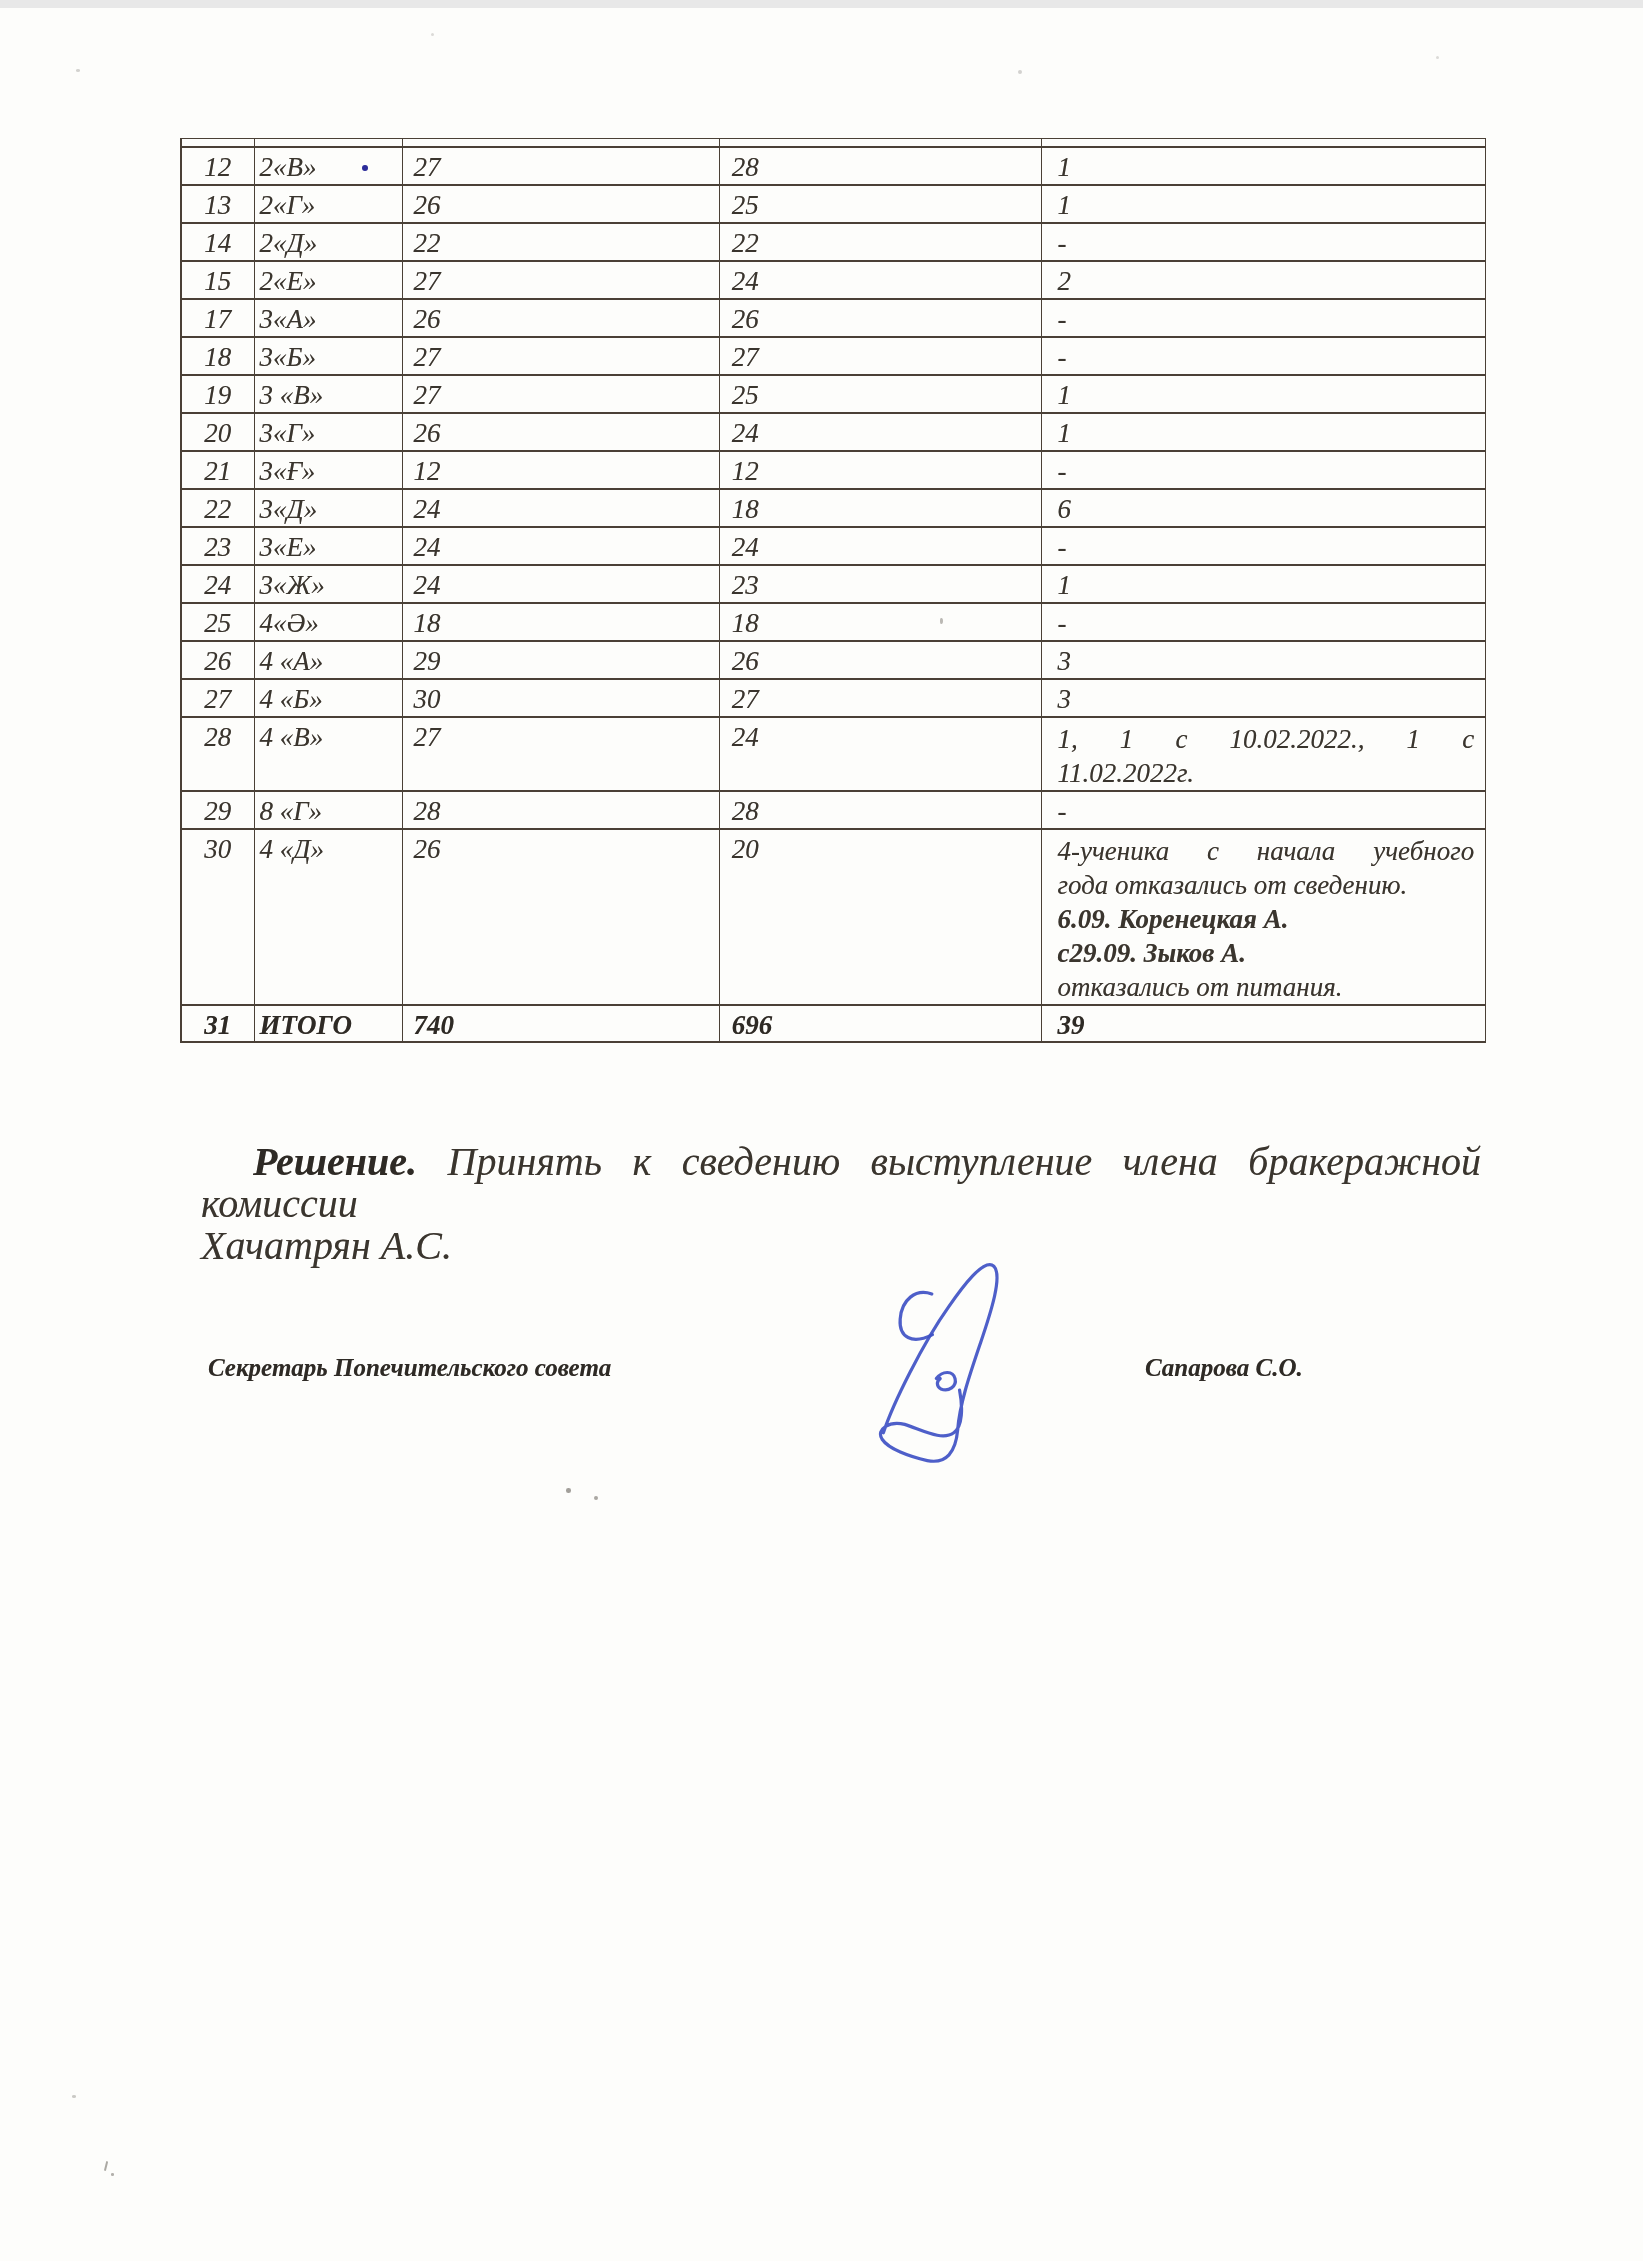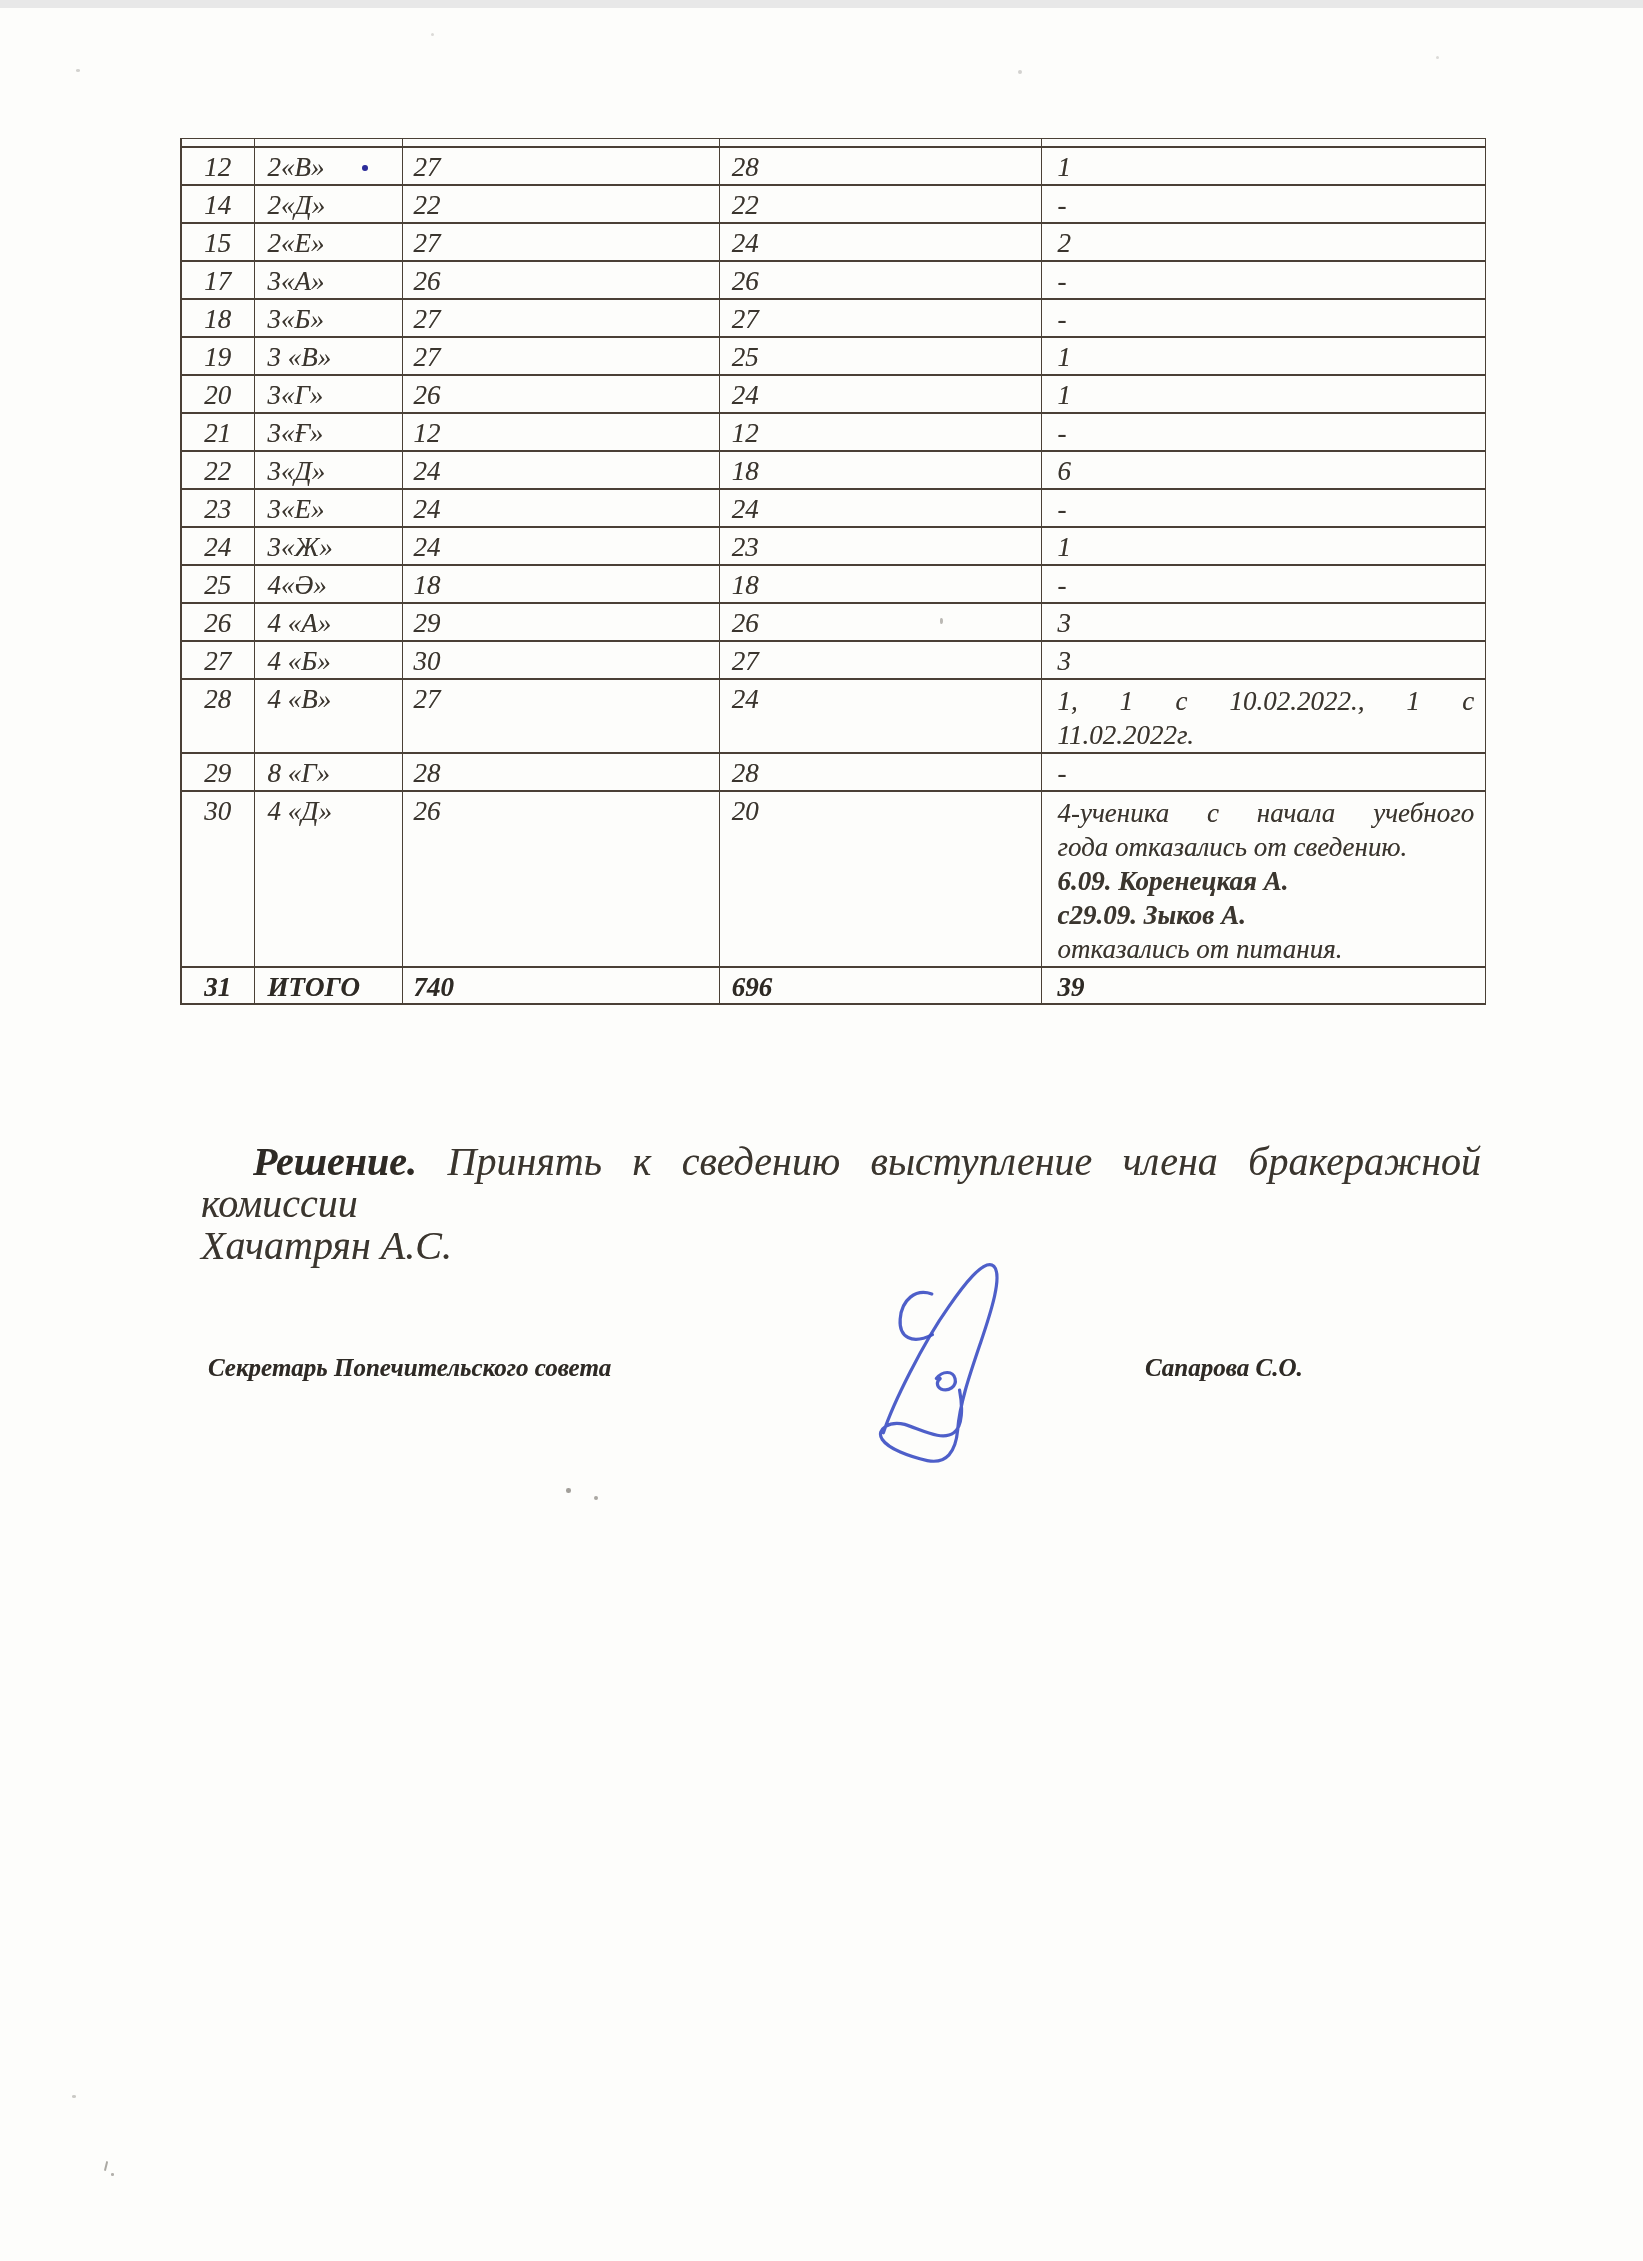--- a/index.html
+++ b/index.html
@@ -31,21 +31,21 @@
     height:38px;
     padding:4.5px 6.4px 0 10.3px;
     font-size:27px;
     line-height:30px;
     text-shadow:0 0 0.6px rgba(64,54,44,.45);
     overflow:hidden;
     box-sizing:border-box;
   }
   .results tr.sliver td{border-top:none;height:8.4px;padding:0;}
   .results td.num{text-align:center;padding-left:0;padding-right:0;}
-  .results td.cls{padding-left:13px;white-space:nowrap;}
+  .results td.cls{padding-left:5px;white-space:nowrap;}
   .results td.c3{padding-left:11px;}
   .results td.c4{padding-left:12.2px;}
   .results td.c5{padding-left:16px;padding-right:10.3px;padding-top:3.9px;}
   .results td.c5 .line{line-height:34px;}
   .results td.c5 .line.justify{text-align:justify;text-align-last:justify;}
   .results td.c5 .line.bold{font-weight:bold;}
   .results tr.bold-row td{font-weight:bold;color:var(--ink-bold,#2e2a25);height:37px;}
   
   .decision{
     position:absolute;left:201px;top:1133px;width:1280px;
@@ -89,20 +89,27 @@
           <td></td>
           <td></td>
           <td></td>
           <td></td>
       </tr>
     <tr>
           <td class="num">12</td>
           <td class="cls">2«В»</td>
           <td class="c3">27</td>
           <td class="c4">28</td>
+          <td class="c5">1</td>
+        </tr>
+        <tr>
+          <td class="num">13</td>
+          <td class="cls">2«Г»</td>
+          <td class="c3">26</td>
+          <td class="c4">25</td>
           <td class="c5">1</td>
         </tr>
         <tr>
           <td class="num">14</td>
           <td class="cls">2«Д»</td>
           <td class="c3">22</td>
           <td class="c4">22</td>
           <td class="c5">-</td>
         </tr>
         <tr>

